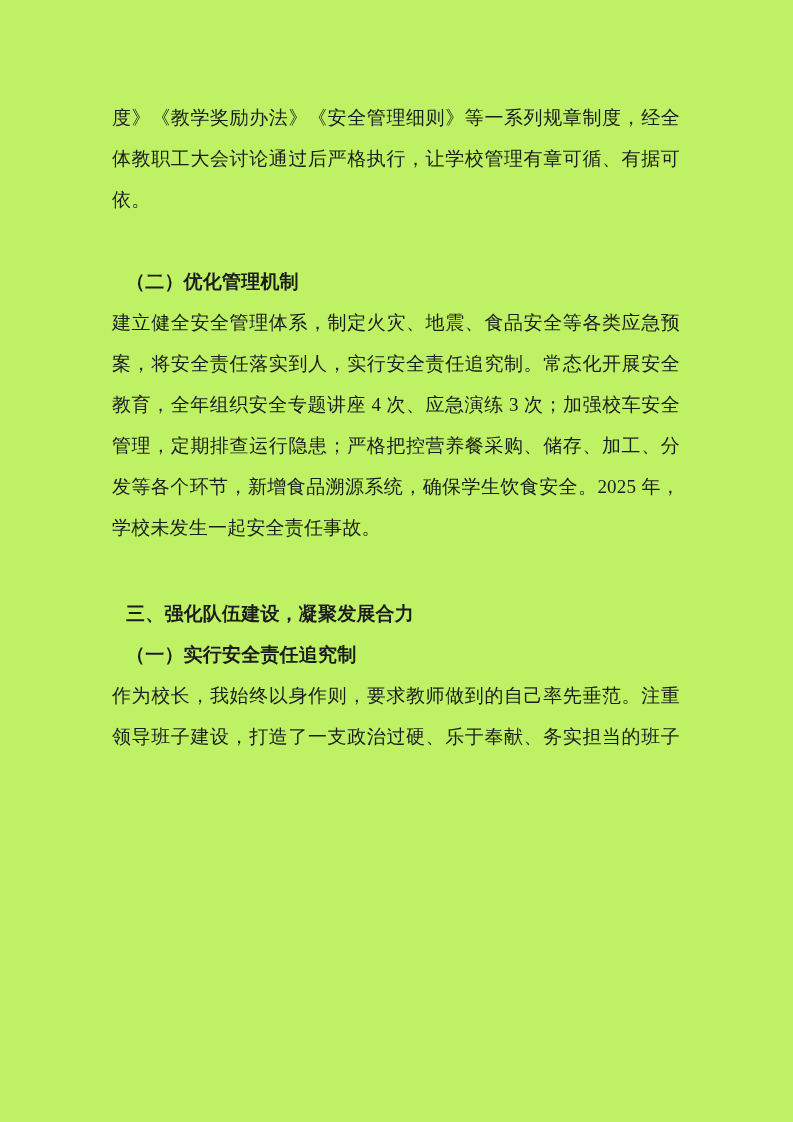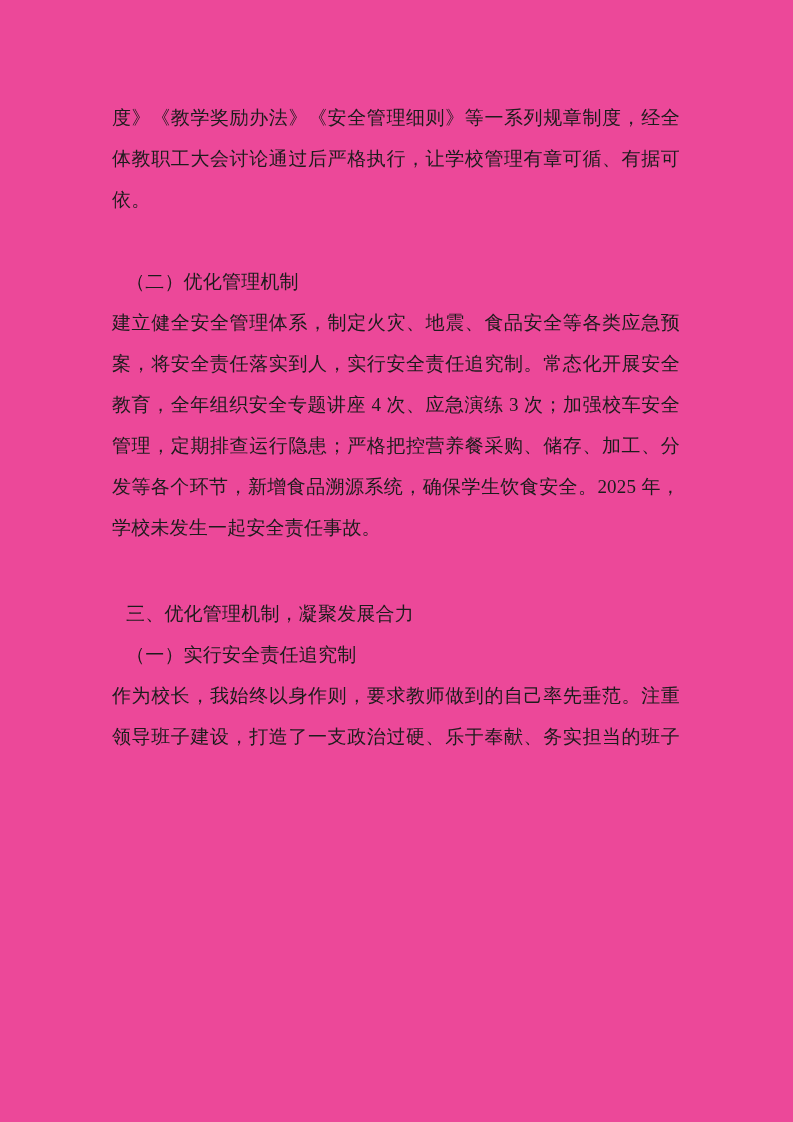--- a/index.html
+++ b/index.html
@@ -4,21 +4,21 @@
 <style>
   html, body {
     margin: 0;
     padding: 0;
     background: #ffffff;
   }
   .page {
     position: relative;
     width: 793px;
     height: 1122px;
-    background: #ec4899;
+    background: #bef264;
     overflow: hidden;
     font-family: "Liberation Serif", "DejaVu Serif", serif;
     color: #1c1c1c;
   }
   .content {
     position: absolute;
     left: 112px;
     top: 97px;
     width: 568px;
   }
@@ -27,21 +27,21 @@
     font-size: 19px;
     line-height: 41px;
     text-align: justify;
     text-justify: inter-ideograph;
     letter-spacing: 0.2px;
   }
   .heading {
     margin: 41px 0 0 0;
     font-size: 19px;
     line-height: 41px;
-    font-weight: normal;
+    font-weight: bold;
     text-indent: 14px;
     letter-spacing: 0.2px;
   }
   .heading.major {
     margin-top: 45px;
   }
   .heading + .heading {
     margin-top: 0;
   }
   .para.page-break-clip {
@@ -56,20 +56,20 @@
   <div class="content">
 
     <p class="para">度》《教学奖励办法》《安全管理细则》等一系列规章制度，经全体教职工大会讨论通过后严格执行，让学校管理有章可循、有据可依。</p>
 
     <h3 class="heading">（二）优化管理机制</h3>
 
 
 
     <p class="para">建立健全安全管理体系，制定火灾、地震、食品安全等各类应急预案，将安全责任落实到人，实行安全责任追究制。常态化开展安全教育，全年组织安全专题讲座 4 次、应急演练 3 次；加强校车安全管理，定期排查运行隐患；严格把控营养餐采购、储存、加工、分发等各个环节，新增食品溯源系统，确保学生饮食安全。2025 年，学校未发生一起安全责任事故。</p>
 
-    <h2 class="heading major">三、优化管理机制，凝聚发展合力</h2>
+    <h2 class="heading major">三、强化队伍建设，凝聚发展合力</h2>
 
     <h3 class="heading">（一）实行安全责任追究制</h3>
 
     <p class="para page-break-clip">作为校长，我始终以身作则，要求教师做到的自己率先垂范。注重领导班子建设，打造了一支政治过硬、乐于奉献、务实担当的班子队伍，</p>
 
   </div>
 </div>
 
 </body></html>

